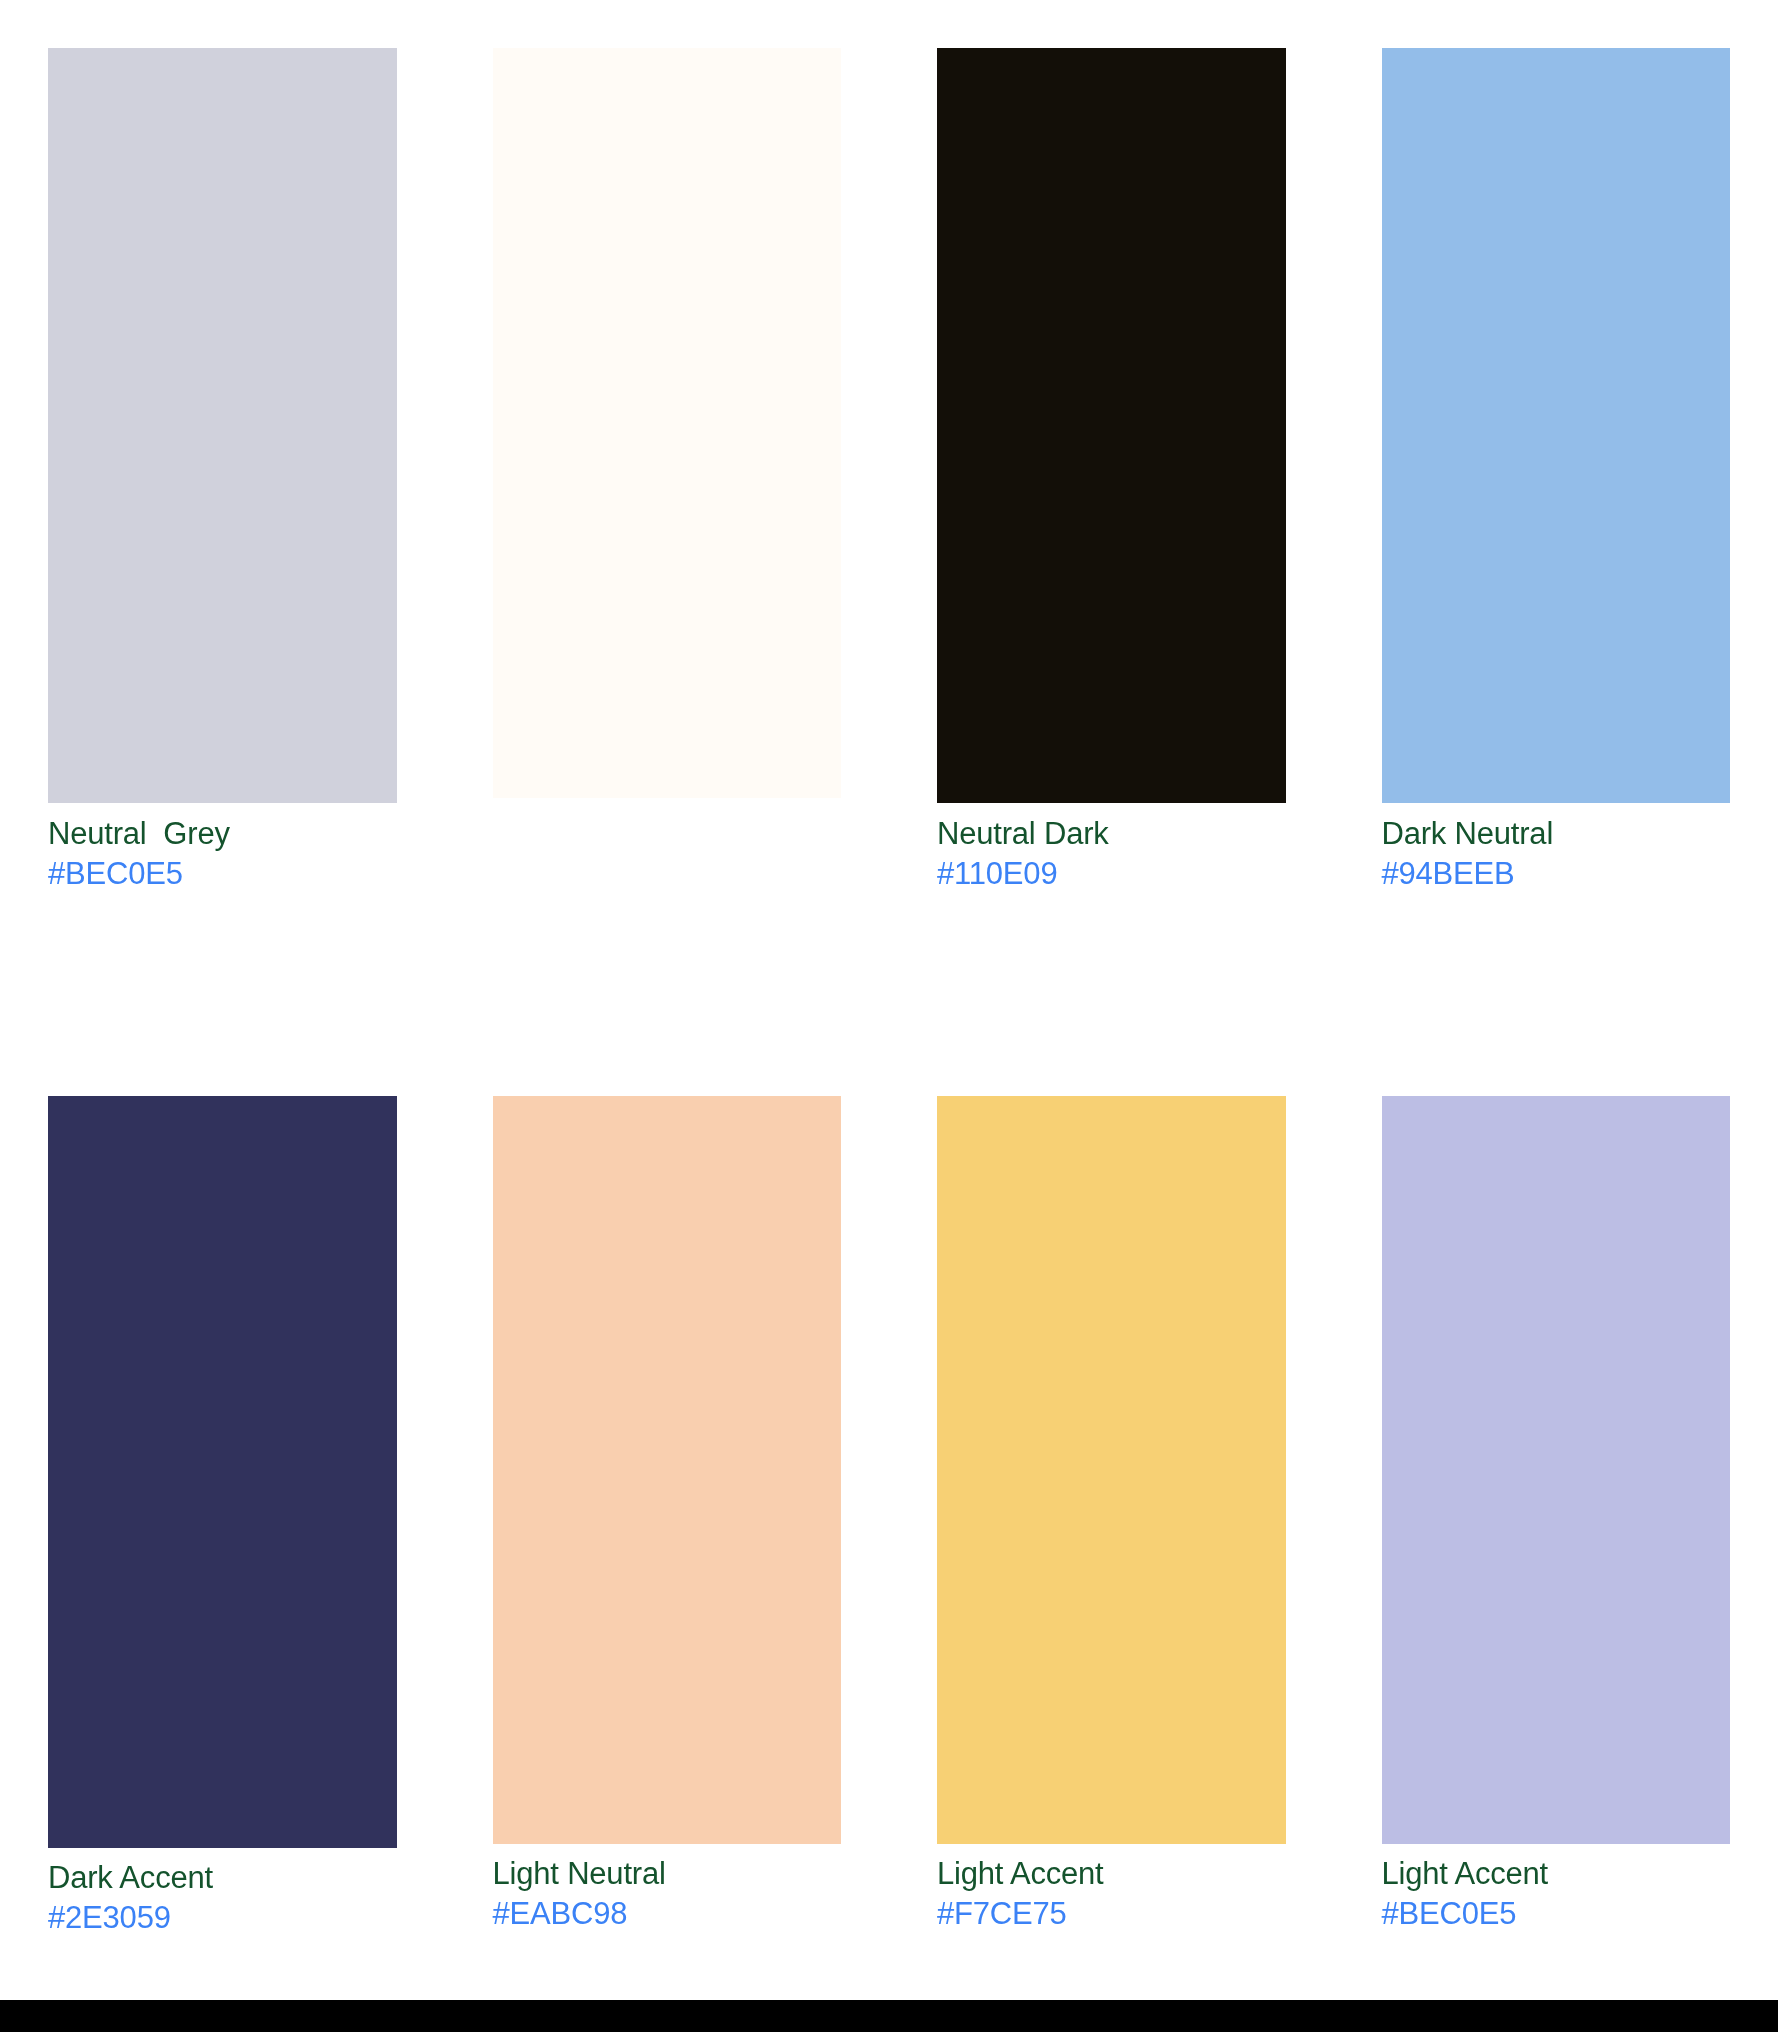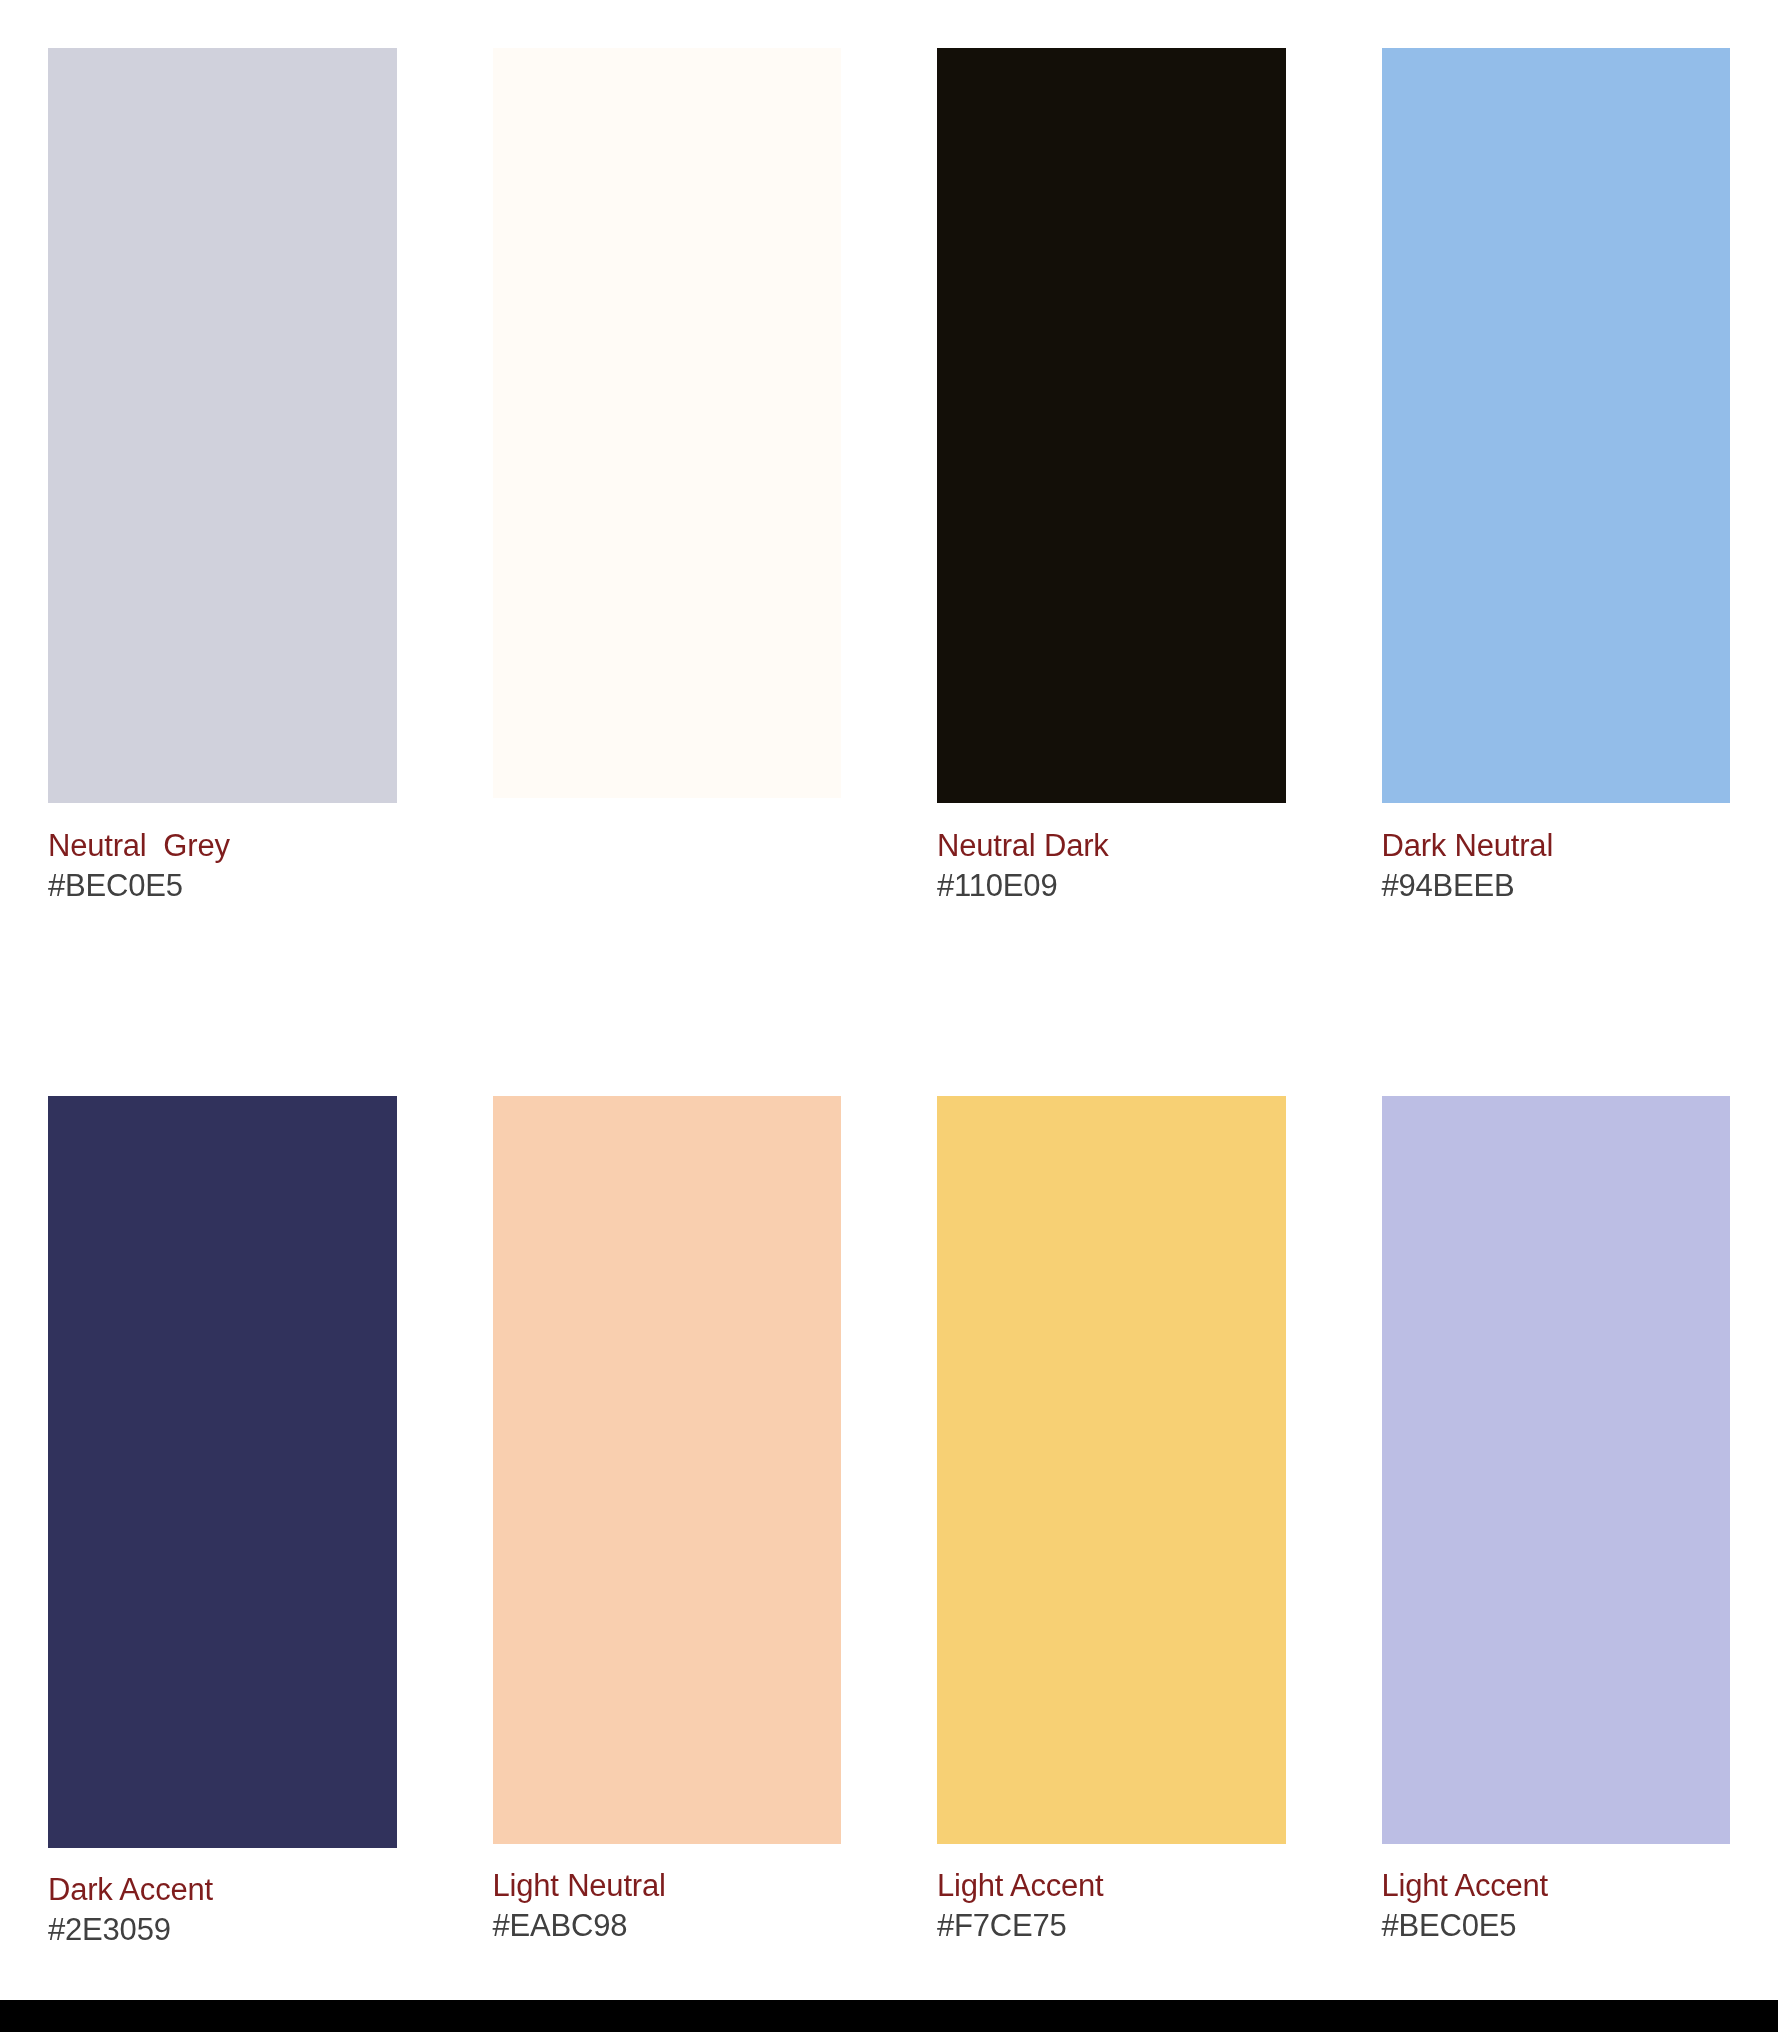--- a/index.html
+++ b/index.html
@@ -61,30 +61,29 @@
     padding-top: 11px;
   }
 
   .row-top .cell-short .swatch-caption { padding-top: 9px; }
   .row-bottom .swatch-caption { padding-top: 10px; }
   .row-bottom .cell-short .swatch-caption { }
 
   .swatch-name {
     font-size: 31px;
     line-height: 40px;
-    color: #7f1d1d;
+    color: #14532d;
     letter-spacing: -0.2px;
     white-space: pre;
-    margin-top: 12px;
   }
 
   .swatch-hex {
     font-size: 31px;
     line-height: 40px;
-    color: #404040;
+    color: #3b82f6;
     letter-spacing: -0.2px;
     white-space: pre;
   }
 
   
   .footer-band {
     position: absolute;
     left: 0;
     bottom: 0;
     width: 1778px;

